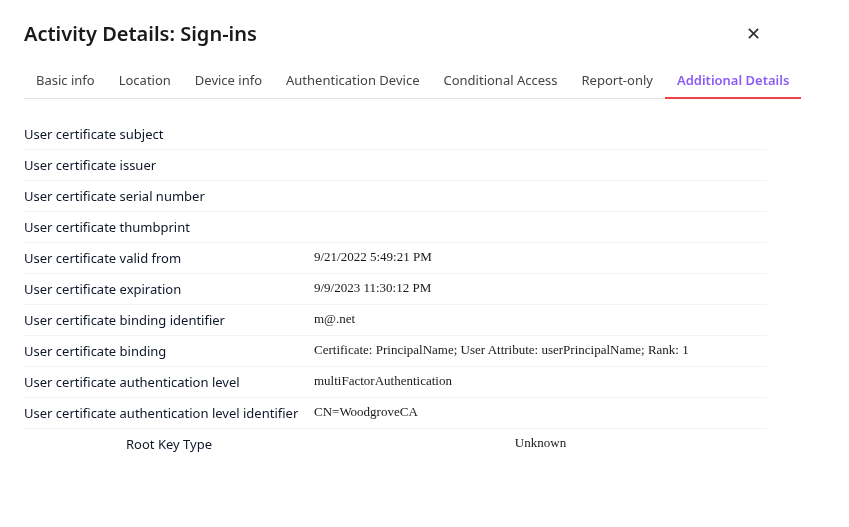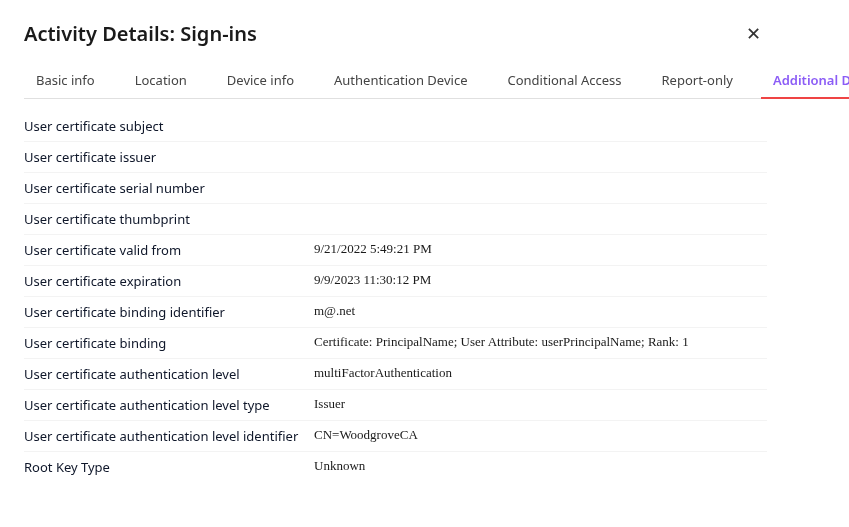--- a/index.html
+++ b/index.html
@@ -35,22 +35,22 @@
       border: none;
       cursor: pointer;
       font-size: 18px;
       color: #333;
       padding: 2px 6px;
       line-height: 1;
     }
     .tabs {
       display: flex;
       border-bottom: 1px solid #e0e0e0;
-      margin-bottom: 8px;
-      gap: 16px;
+      margin-bottom: 16px;
+      gap: 0;
     }
     .tab {
       padding: 8px 12px;
       font-size: 13px;
       color: #444;
       cursor: pointer;
       border-bottom: 2px solid transparent;
       white-space: nowrap;
       margin-bottom: -1px;
     }
@@ -61,21 +61,21 @@
     }
     .content {
       padding: 4px 0;
     }
     .row {
       display: flex;
       align-items: flex-start;
       padding: 6px 0;
       border-bottom: 1px solid #f3f3f3;
     }
-    .row:last-child { border-bottom: none; }
+    .row:last-child { border-bottom: none; text-align: center; }
     .label {
       width: 290px;
       min-width: 290px;
       color: #0f172a;
       font-size: 13px;
     }
     .value {
       color: #1a1a1a;
       font-size: 13px;
       flex: 1;
@@ -135,24 +135,20 @@
       </div>
       <div class="row">
         <span class="label">User certificate binding</span>
         <span class="value">Certificate: PrincipalName; User Attribute: userPrincipalName; Rank: 1</span>
       </div>
       <div class="row">
         <span class="label">User certificate authentication level</span>
         <span class="value">multiFactorAuthentication</span>
       </div>
       <div class="row">
-        <span class="label">User certificate authentication level type</span>
-        <span class="value">Issuer</span>
-      </div>
-      <div class="row">
         <span class="label">User certificate authentication level identifier</span>
         <span class="value">CN=WoodgroveCA</span>
       </div>
       <div class="row">
         <span class="label">Root Key Type</span>
         <span class="value">Unknown</span>
       </div>
     </div>
 </div>
 

